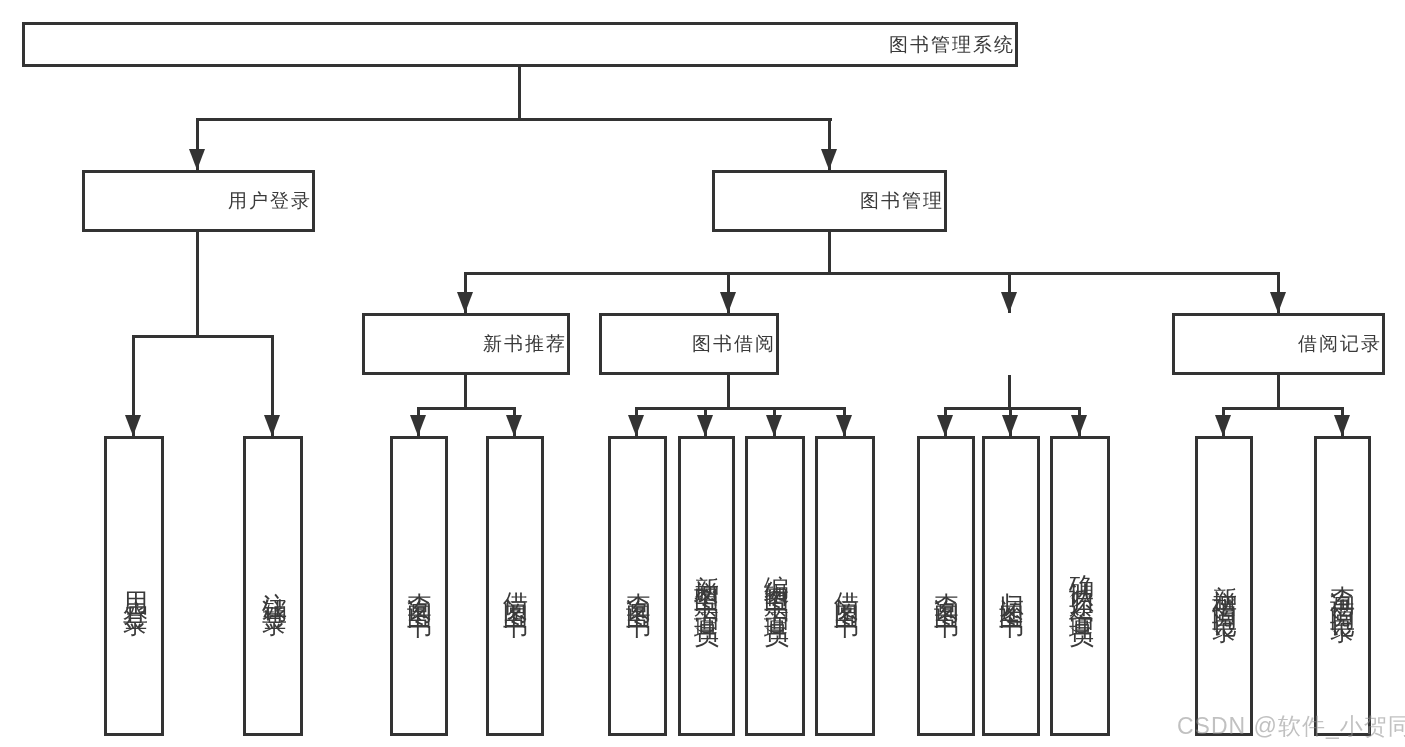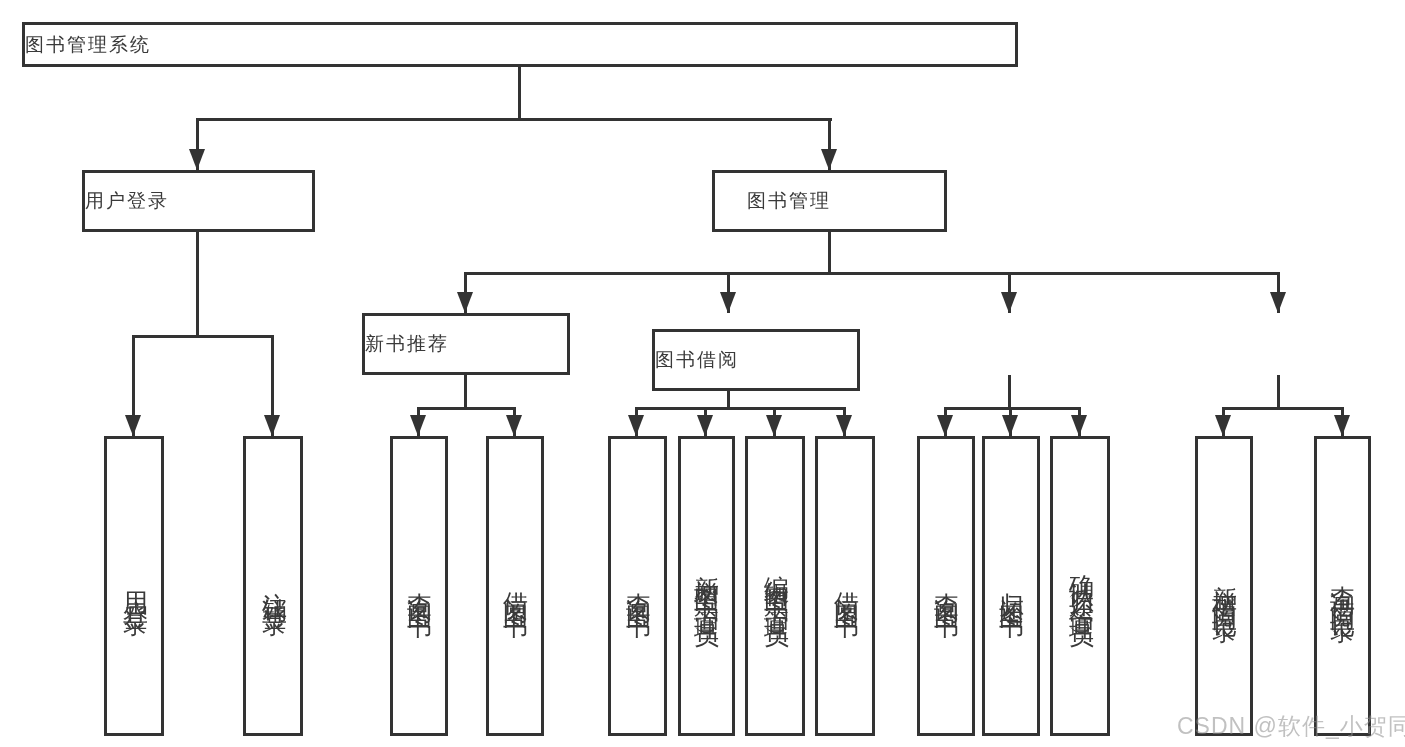--- a/index.html
+++ b/index.html
@@ -11,21 +11,21 @@
     font-family: "Liberation Sans", sans-serif;
     overflow: hidden;
   }
   .hbox {
     position: absolute;
     box-sizing: border-box;
     border: 3px solid #333333;
     background: #ffffff;
     display: flex;
     align-items: center;
-    justify-content: flex-start;
+    justify-content: flex-end;
     font-size: 19px;
     letter-spacing: 2px;
     color: #3a3a3a;
     z-index: 2;
   }
   .vbox {
     position: absolute;
     top: 436px;
     height: 300px;
     box-sizing: border-box;
@@ -95,22 +95,25 @@
   <div class="vline" style="left:828px; top:232px; height:40px;"></div>
   <div class="hline" style="left:464px; top:272px; width:816px;"></div>
   <div class="drop" style="left:464px; top:272px; height:41px;"></div>
   <div class="drop" style="left:727px; top:272px; height:41px;"></div>
   <div class="drop" style="left:1008px; top:272px; height:41px;"></div>
   <div class="drop" style="left:1277px; top:272px; height:41px;"></div>
 
   <div class="hbox" style="left:362px; top:313px; width:208px; height:62px;">
     <span>新书推荐</span>
   </div>
-  <div class="hbox" style="left:652px; top:313px; width:208px; height:62px;margin-top:16px;">
+  <div class="hbox" style="left:599px; top:313px; width:180px; height:62px;">
     <span>图书借阅</span>
+  </div>
+  <div class="hbox" style="left:1172px; top:313px; width:213px; height:62px;">
+    <span>借阅记录</span>
   </div>
 
   <div class="vline" style="left:464px; top:375px; height:32px;"></div>
   <div class="hline" style="left:417px; top:407px; width:99px;"></div>
   <div class="drop" style="left:417px; top:407px; height:29px;"></div>
   <div class="drop" style="left:513px; top:407px; height:29px;"></div>
 
   <div class="vline" style="left:727px; top:375px; height:32px;"></div>
   <div class="hline" style="left:635px; top:407px; width:211px;"></div>
   <div class="drop" style="left:635px; top:407px; height:29px;"></div>

